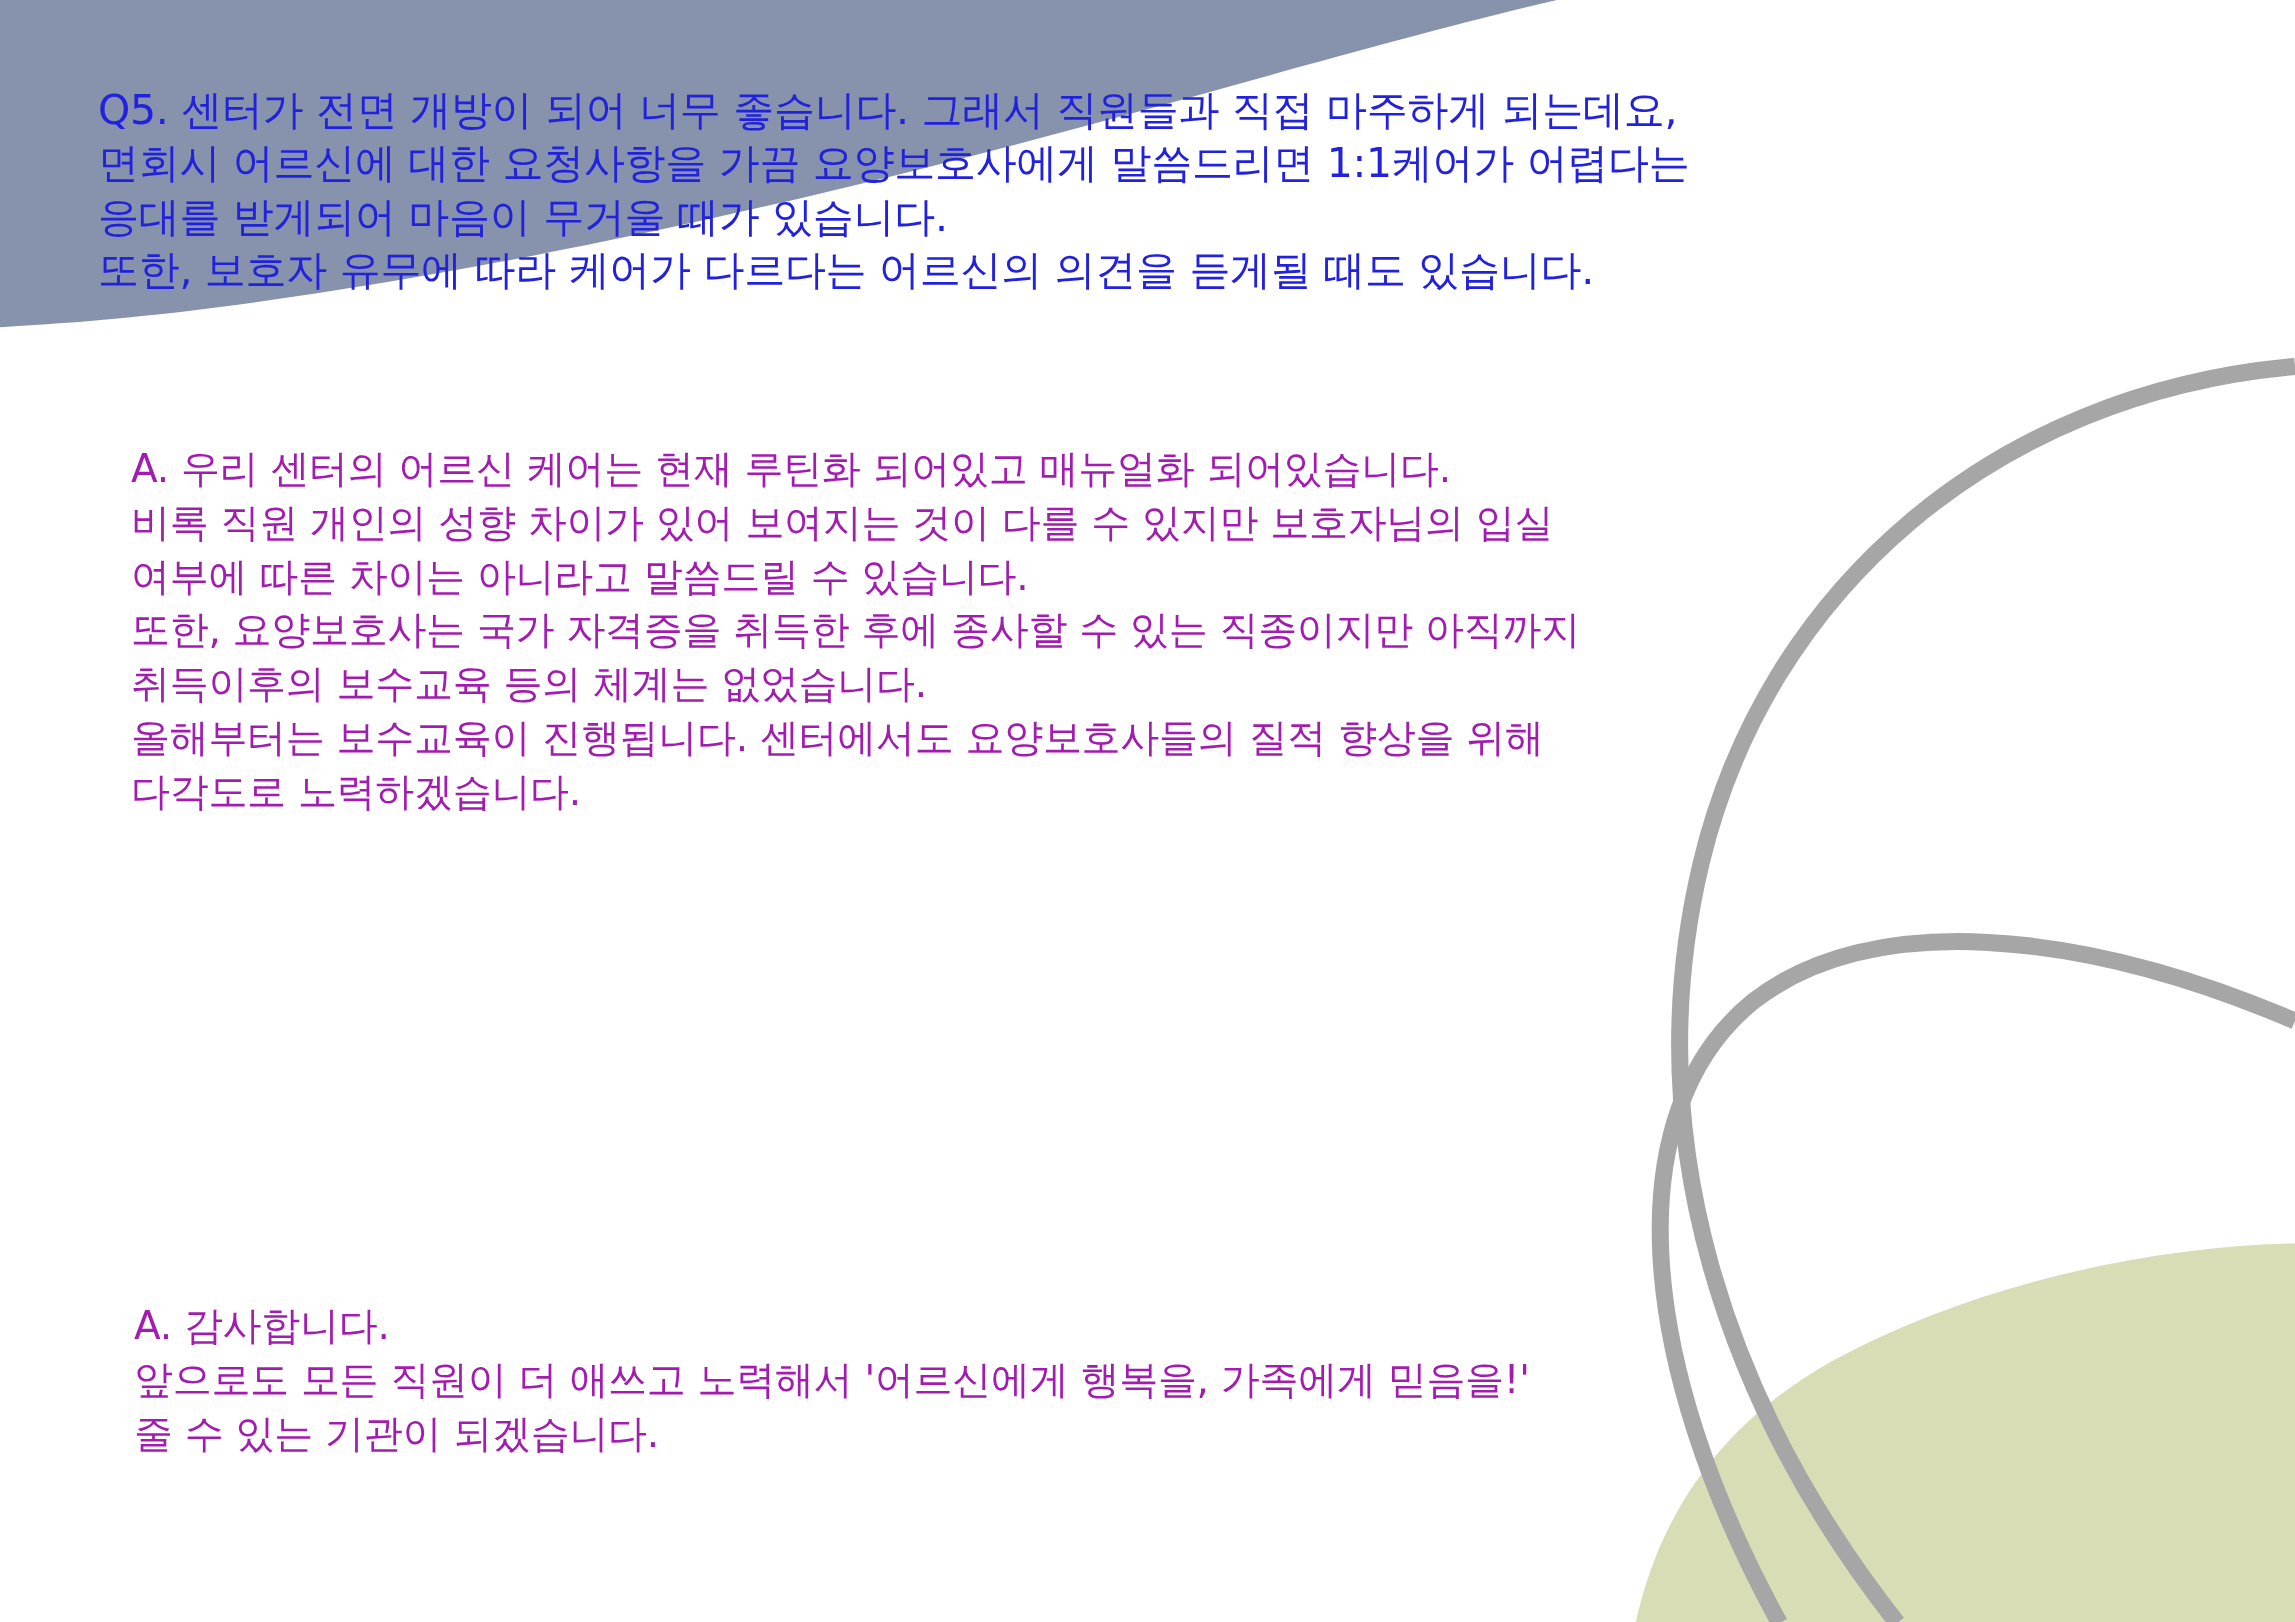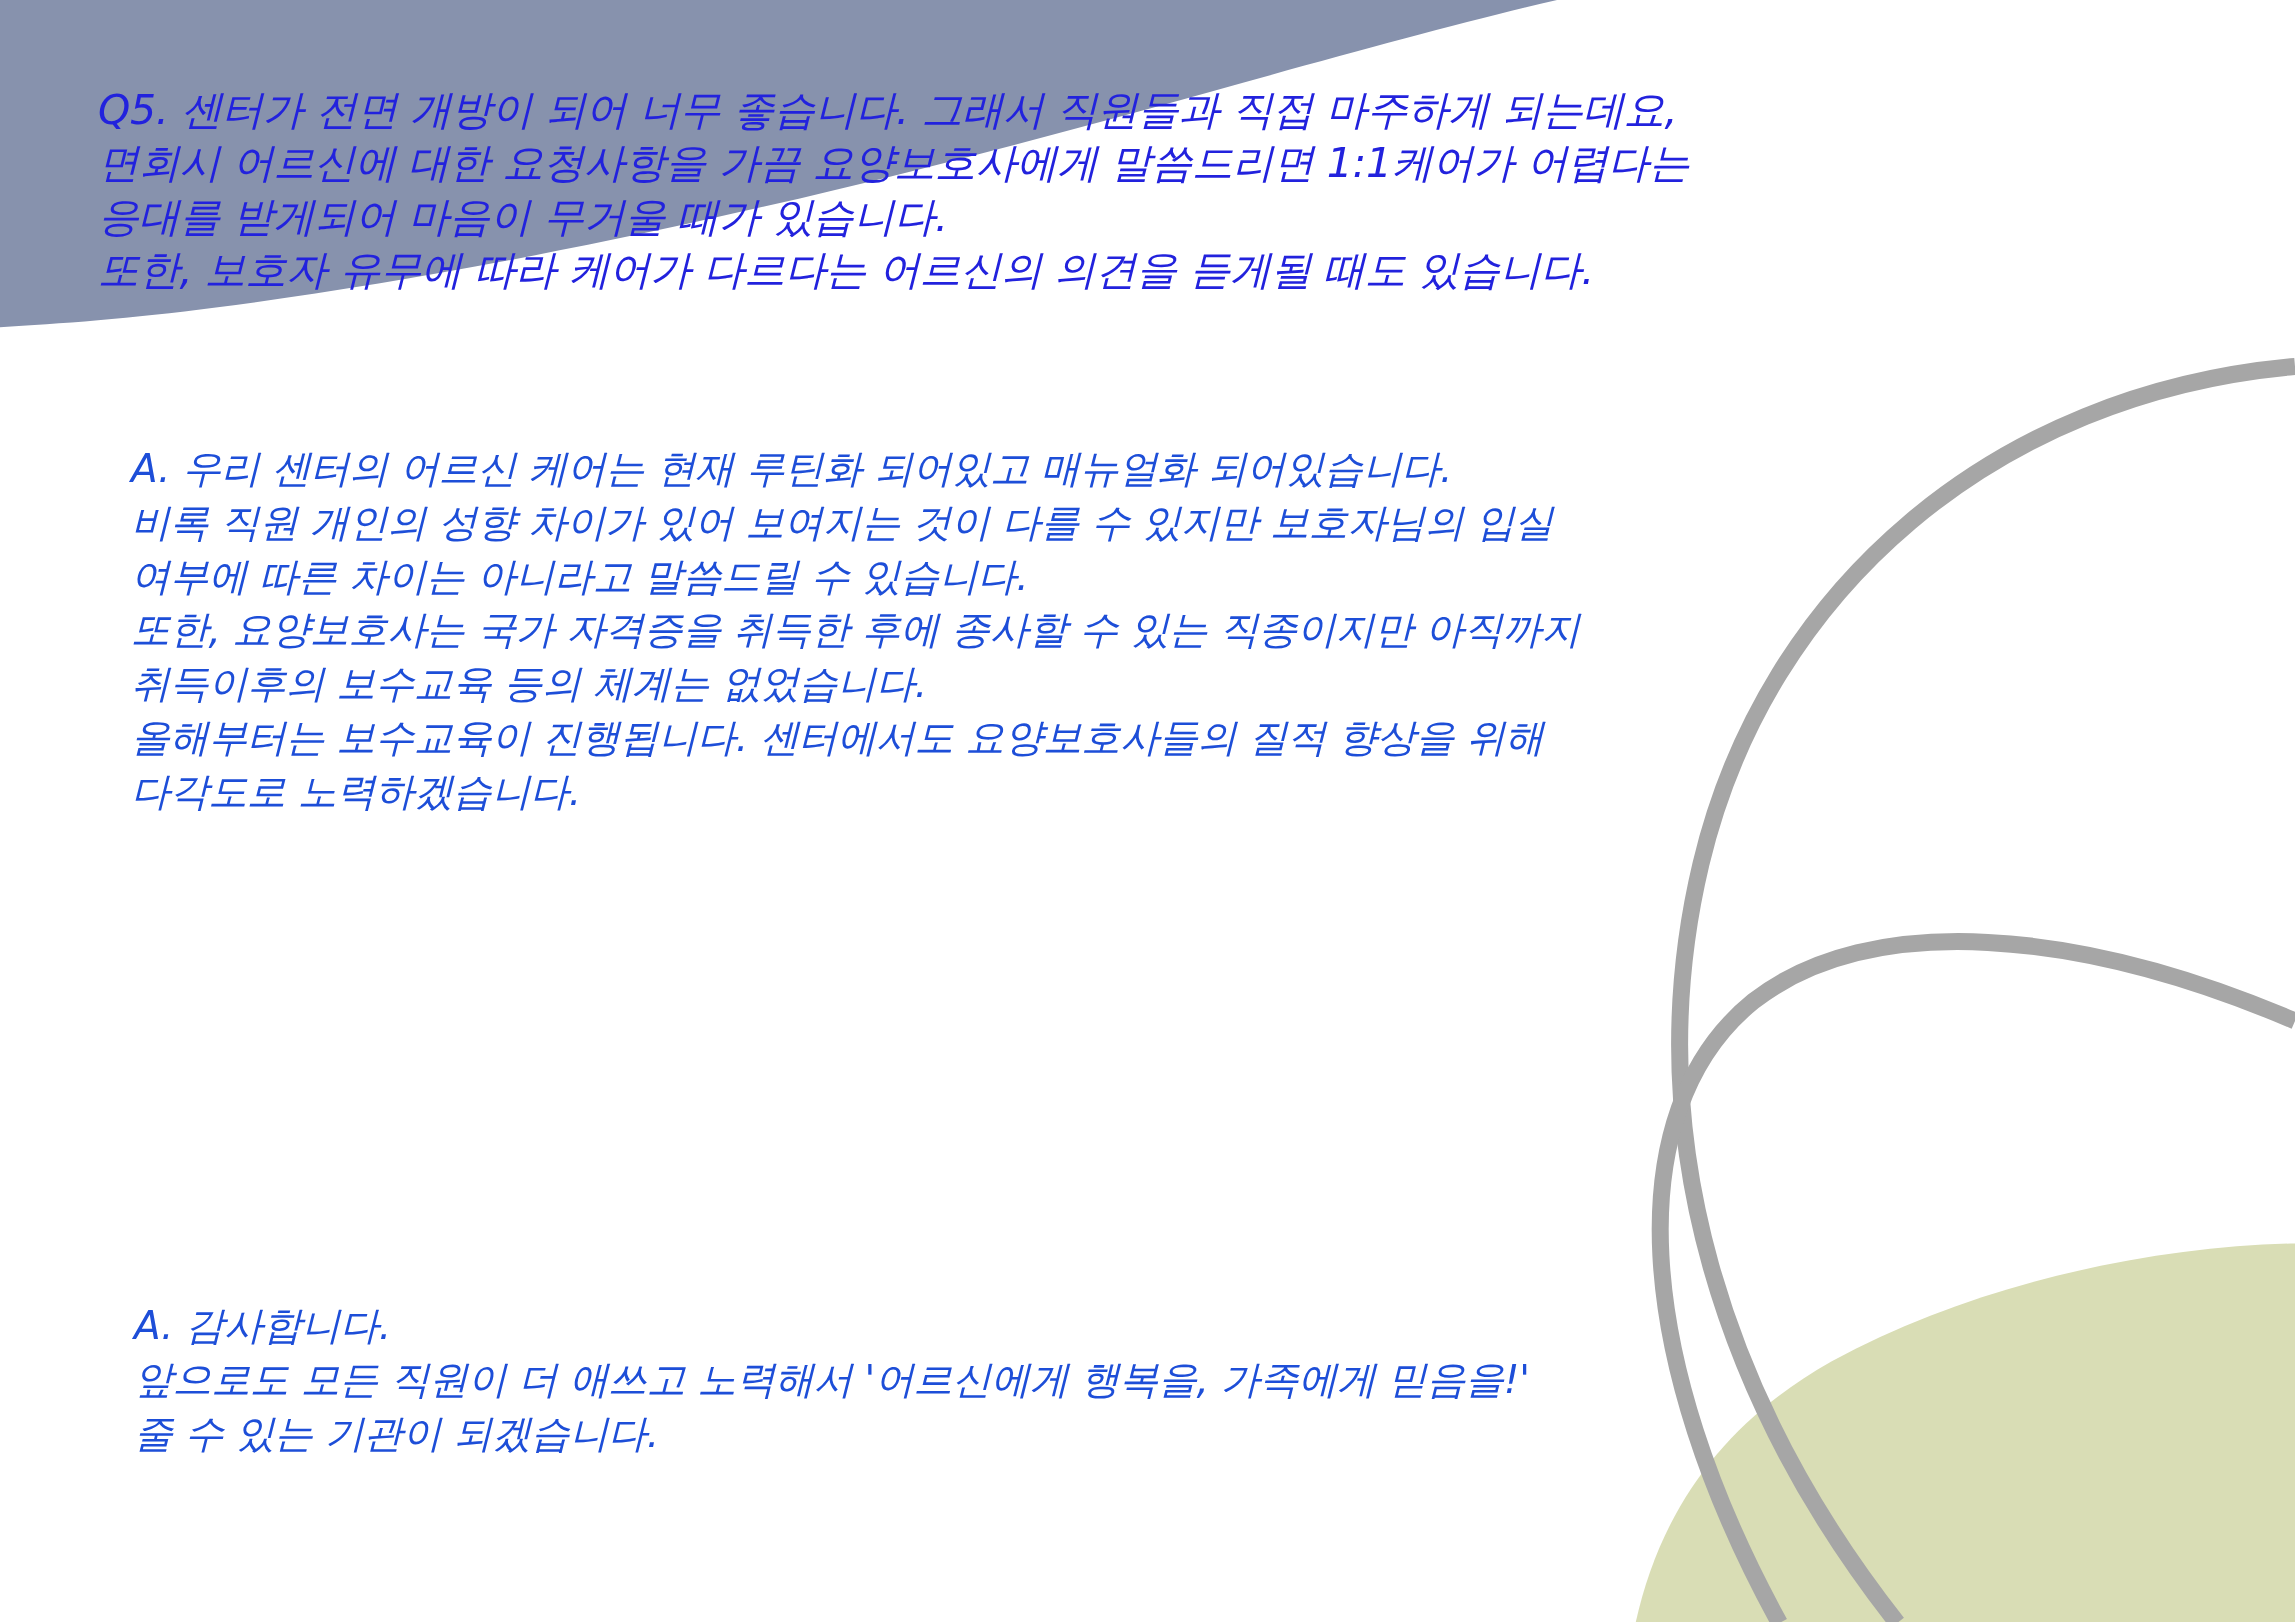--- a/index.html
+++ b/index.html
@@ -24,34 +24,33 @@
     width: 2295px;
     height: 1623px;
   }
   
   #content {
     position: absolute;
     left: 0;
     top: 0;
     width: 1984px;
     height: 1623px;
-    font-style: italic;
   }
   .question {
     position: absolute;
     color: #2222dd;
     font-size: 41px;
     line-height: 1.30;
     letter-spacing: -0.3px;
     white-space: pre-wrap;
     font-weight: 400;
   }
   .answer {
     position: absolute;
-    color: #1d4ed8;
+    color: #a21caf;
     font-size: 39px;
     line-height: 1.38;
     letter-spacing: -0.3px;
     white-space: pre-wrap;
     font-weight: 400;
   }
   #q5 {
     left: 98px;
     top: 84px;
     width: 2133px;

